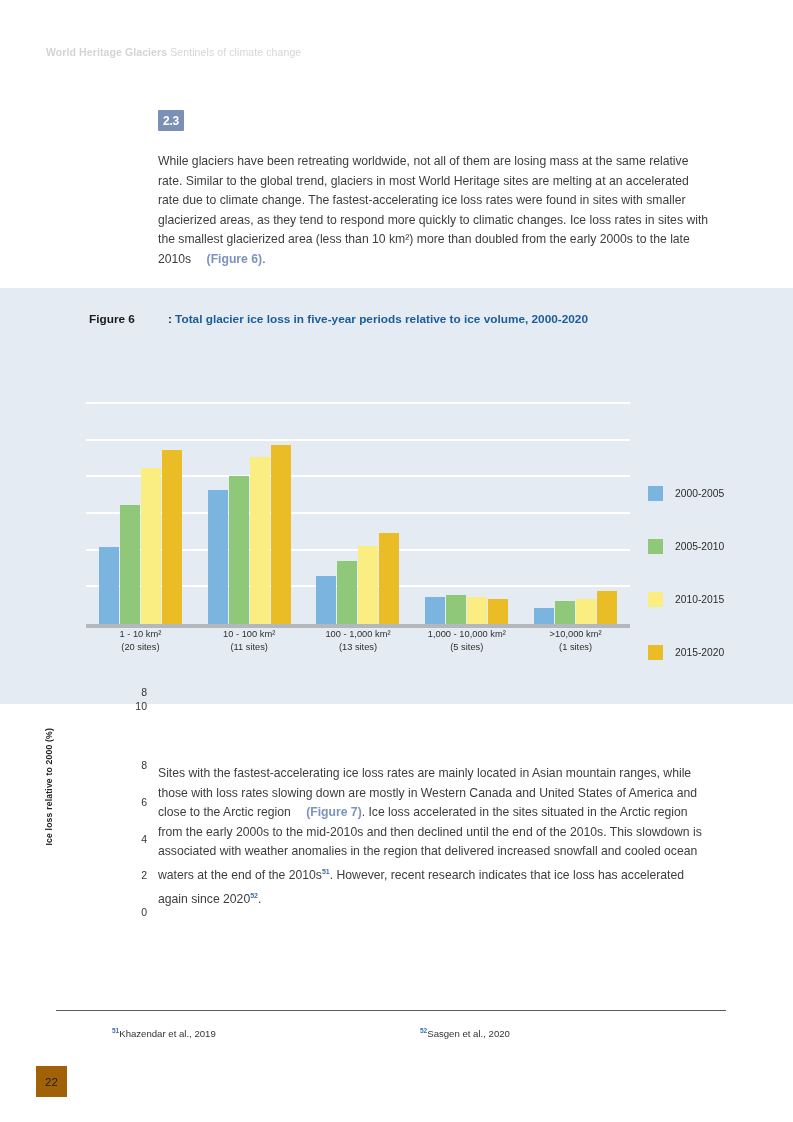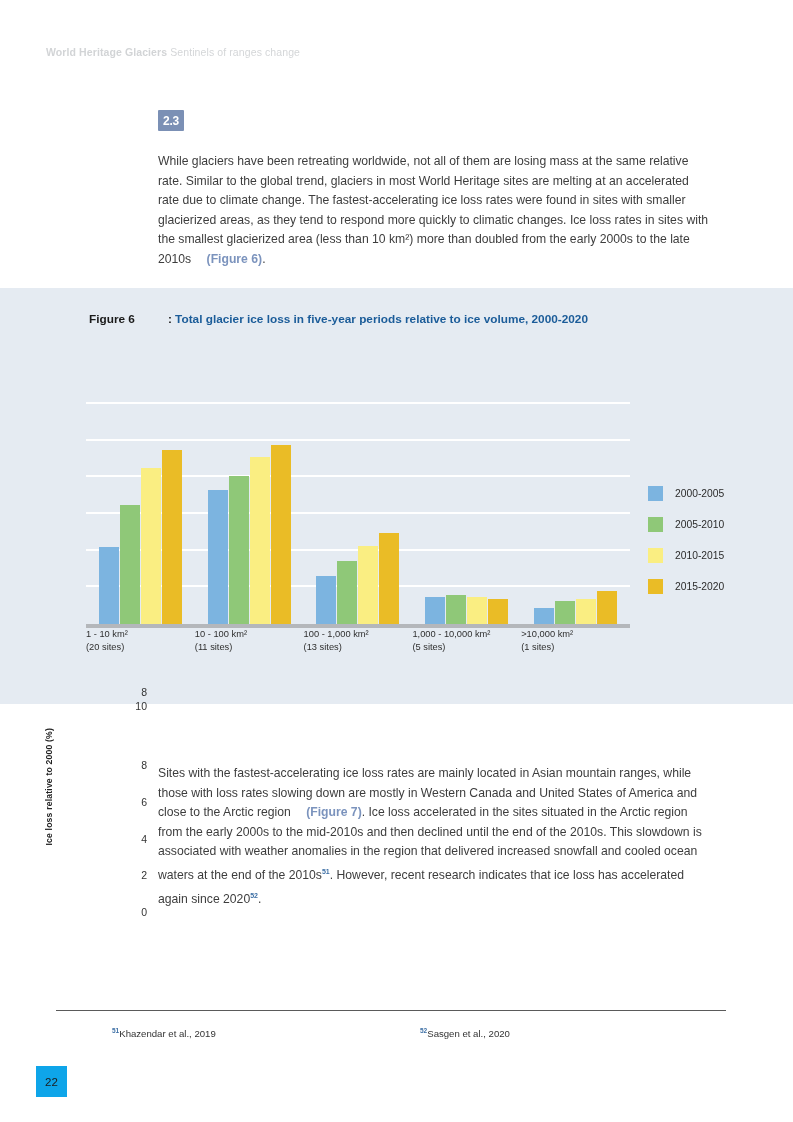--- a/index.html
+++ b/index.html
@@ -163,32 +163,33 @@
 
   .xcats {
     position: absolute;
     left: 86px;
     top: 340px;   
     width: 544px;
     display: flex;
   }
   .xcat {
     flex: 1 1 0;
+    text-align: center;
     font-size: 9.3px;
     color: #2f2f2f;
     line-height: 12.6px;
   }
 
   .legend {
     position: absolute;
     left: 648px;
     top: 198px;   
     display: flex;
     flex-direction: column;
-    gap: 16px;
+    gap: 38px;
   }
   .legend-item {
     display: flex;
     align-items: center;
     gap: 12px;
   }
   .legend-swatch { width: 15px; height: 15px; }
   .legend-label { font-size: 10.3px; color: #2b2b2b; white-space: nowrap; }
 
   
@@ -213,34 +214,34 @@
   #fn-51 { left: 0; }
   #fn-52 { left: 308px; }
 
   
   .page-num {
     position: absolute;
     left: 36px;
     top: 1066px;
     width: 31px;
     height: 31px;
-    background: #0ea5e9;
+    background: #a16207;
     display: flex;
     align-items: center;
     justify-content: center;
     font-size: 11.5px;
     color: #1c1c1c;
   }
 </style>
 </head>
 <body>
 
 <div class="running-header">
   <span class="rh-strong">World Heritage Glaciers</span>
-  <span class="rh-light">Sentinels of ranges change</span>
+  <span class="rh-light">Sentinels of climate change</span>
 </div>
 
 <div class="section-head">
   <div class="sec-badge">2.3</div>
 </div>
 
 <div class="para" id="para-top">
   <span>While glaciers have been retreating worldwide, not all of them are losing mass at the same relative rate. Similar to the global trend, glaciers in most World Heritage sites are melting at an accelerated rate due to climate change. The fastest-accelerating ice loss rates were found in sites with smaller glacierized areas, as they tend to respond more quickly to climatic changes. Ice loss rates in sites with the smallest glacierized area (less than 10 km²) more than doubled from the early 2000s to the late 2010s </span><span class="figref">(Figure 6)</span><span>.</span>
 </div>
 

